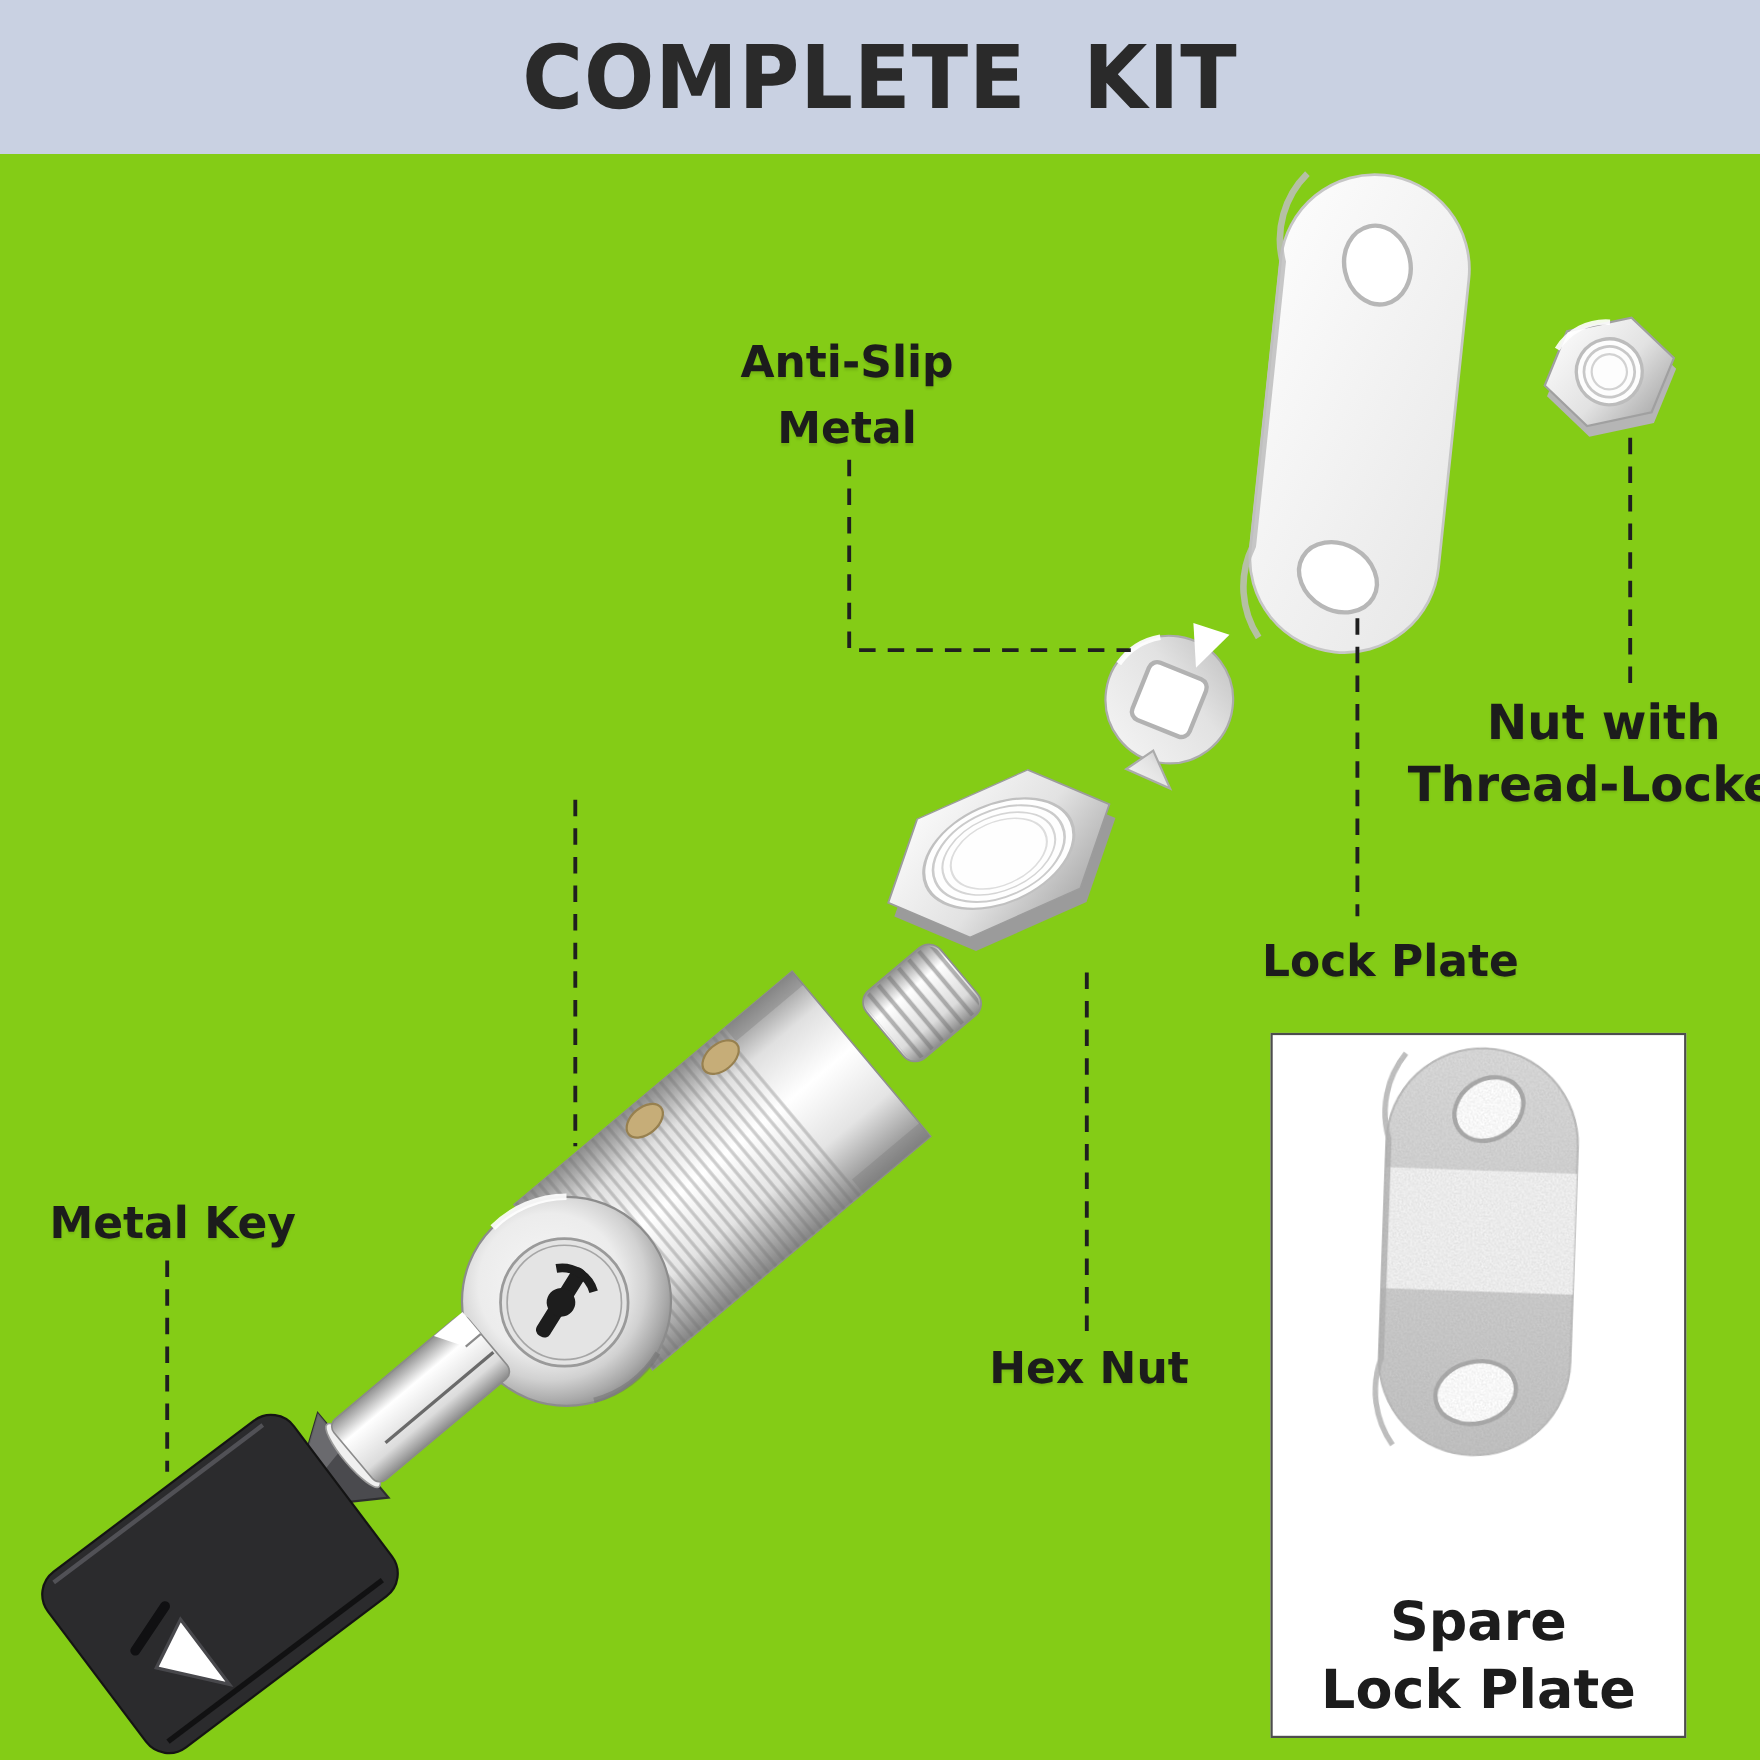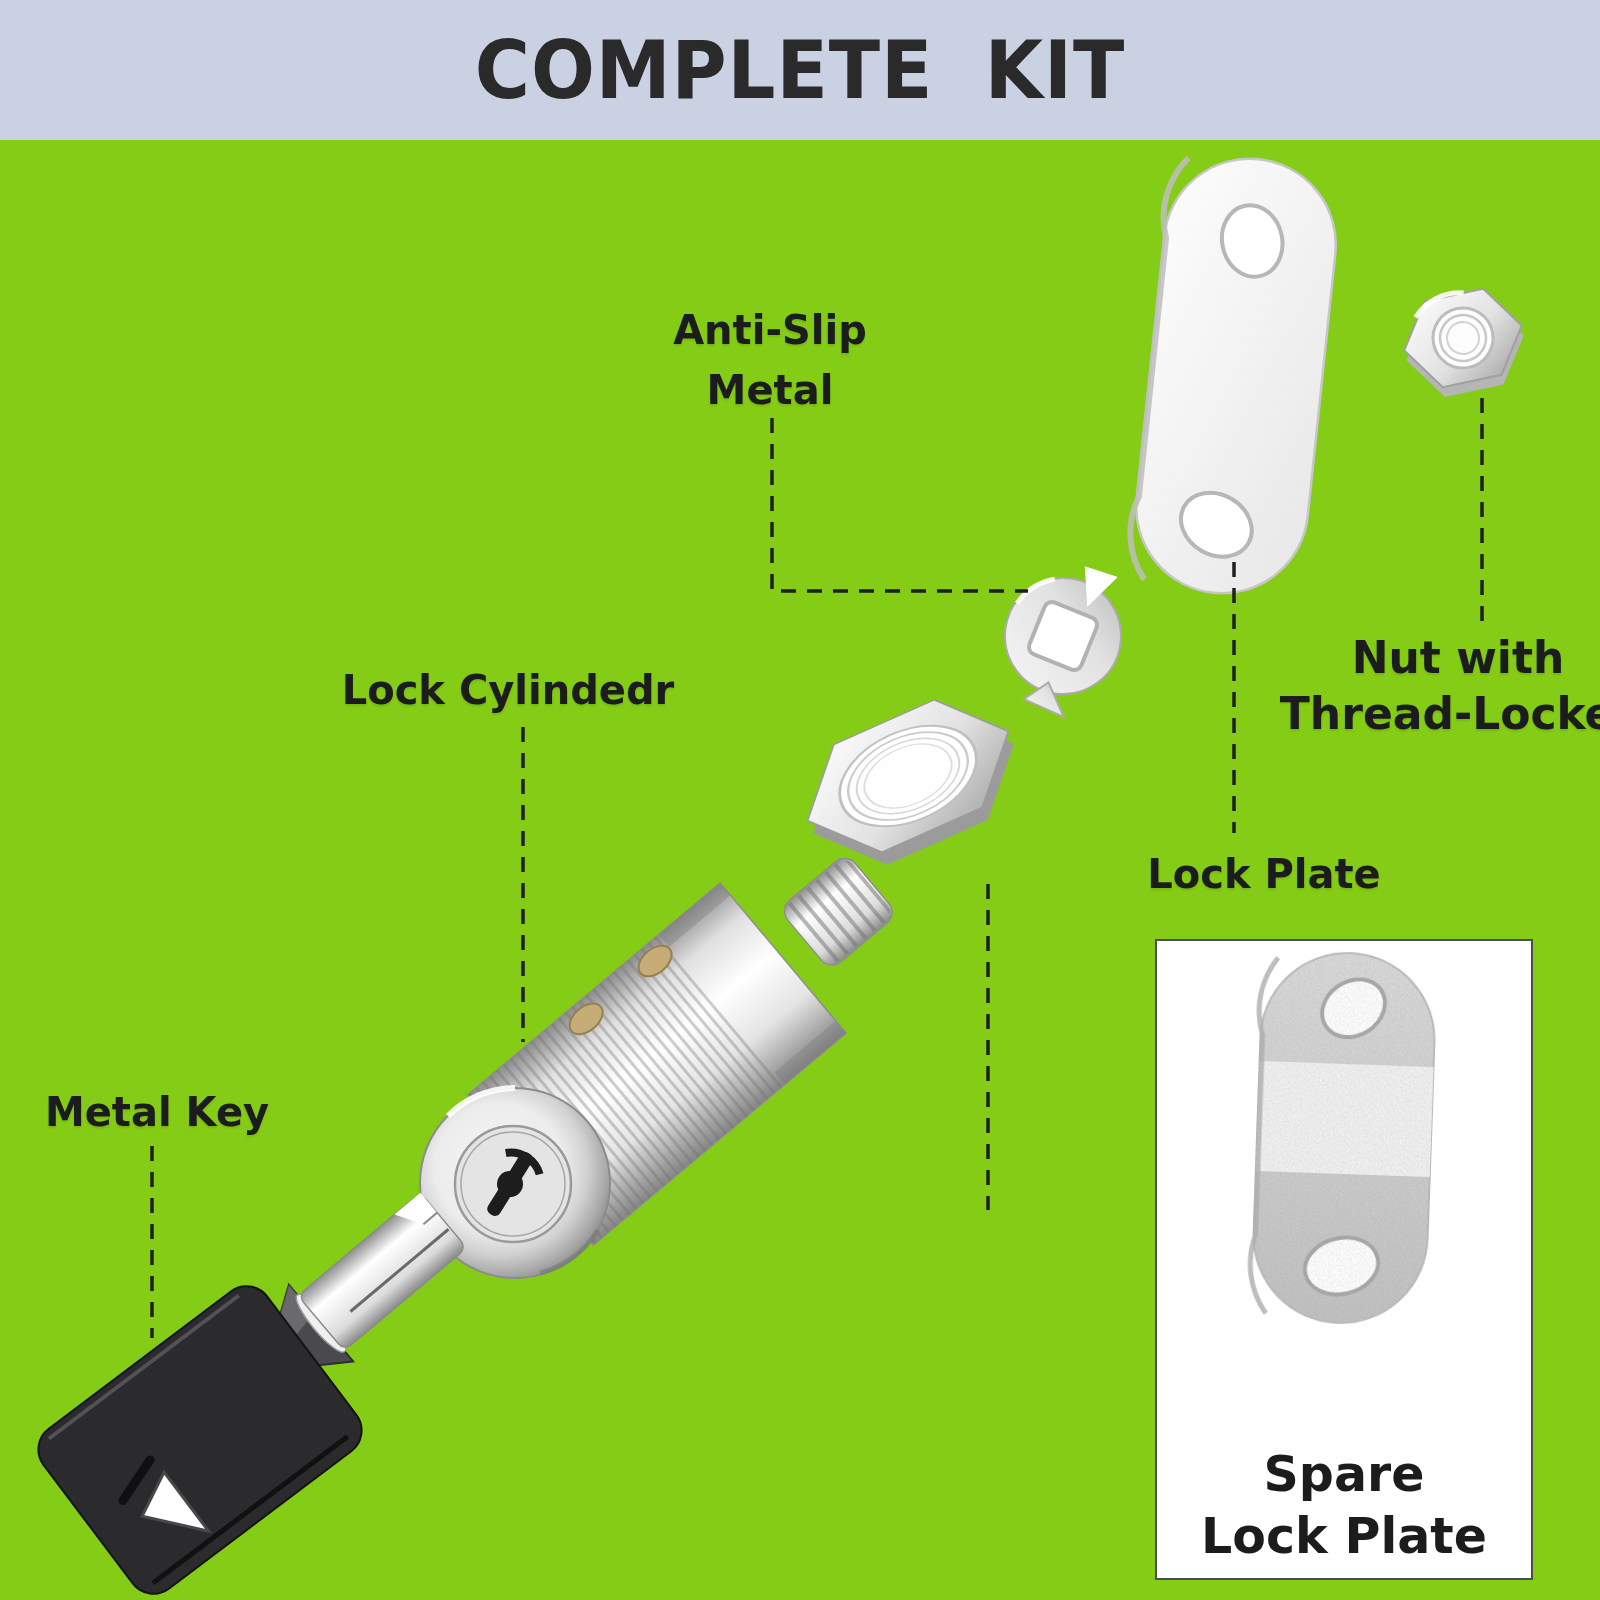--- a/index.html
+++ b/index.html
@@ -210,22 +210,22 @@
     <line class="leader" x1="152" y1="1146" x2="152" y2="1338"></line>
     <line class="leader" x1="988" y1="884" x2="988" y2="1210"></line>
     <line class="leader" x1="1234" y1="562" x2="1234" y2="833"></line>
     <line class="leader" x1="1482" y1="398" x2="1482" y2="622"></line>
   </svg>
 
   <div class="part-label lbl-anti">
     <span>Anti-Slip</span><br>
     <span>Metal</span>
   </div>
-  <div class="part-label lbl-cyl">Lock Cylindedr</div>
   <div class="part-label lbl-key">Metal Key</div>
+  <div class="part-label lbl-hex">Hex Nut</div>
   <div class="part-label lbl-plate">Lock Plate</div>
   <div class="part-label lbl-nut">
     <span>Nut with</span><br>
     <span>Thread-Locker</span>
   </div>
   <div class="spare-caption">
     <span>Spare</span><br>
     <span>Lock Plate</span>
   </div>
 

